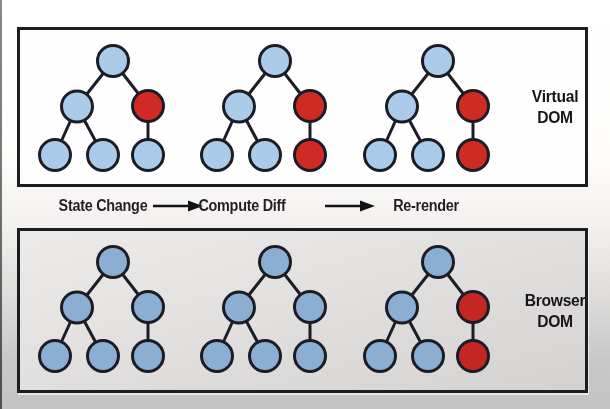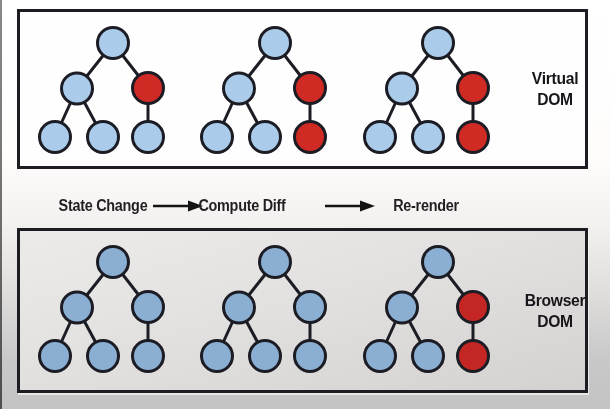--- a/index.html
+++ b/index.html
@@ -9,21 +9,21 @@
     background:linear-gradient(180deg,#ffffff 0%,#fefdfc 38%,#f3f1ef 55%,#dedddc 72%,#c9c8c8 88%,#c3c3c3 100%);
   }
   .frame-edge{
     position:absolute;left:0;top:0;width:2px;height:409px;
     background:linear-gradient(180deg,rgba(40,40,40,.55),rgba(40,40,40,.75));
   }
   .panel{
     position:absolute;left:17px;width:571px;
     border:3px solid #1c1c22;box-sizing:border-box;
   }
-  .panel-virtual{top:9px;height:160px;background:#fefefe;}
+  .panel-virtual{top:27px;height:160px;background:#fefefe;}
   .panel-browser{
     top:228px;height:165px;
     background:linear-gradient(165deg,#ecebea 0%,#e2e1e0 45%,#d3d2d1 100%);
     box-shadow:1px 2px 0 rgba(250,250,250,.65);
   }
   .tree{position:absolute;top:10px;width:150px;height:133px;}
   .tree-0{left:17px;} .tree-1{left:179px;} .tree-2{left:342px;}
   .panel-label{
     position:absolute;left:495px;width:80px;text-align:center;
     font-weight:bold;font-size:17px;line-height:21px;color:#17151a;

